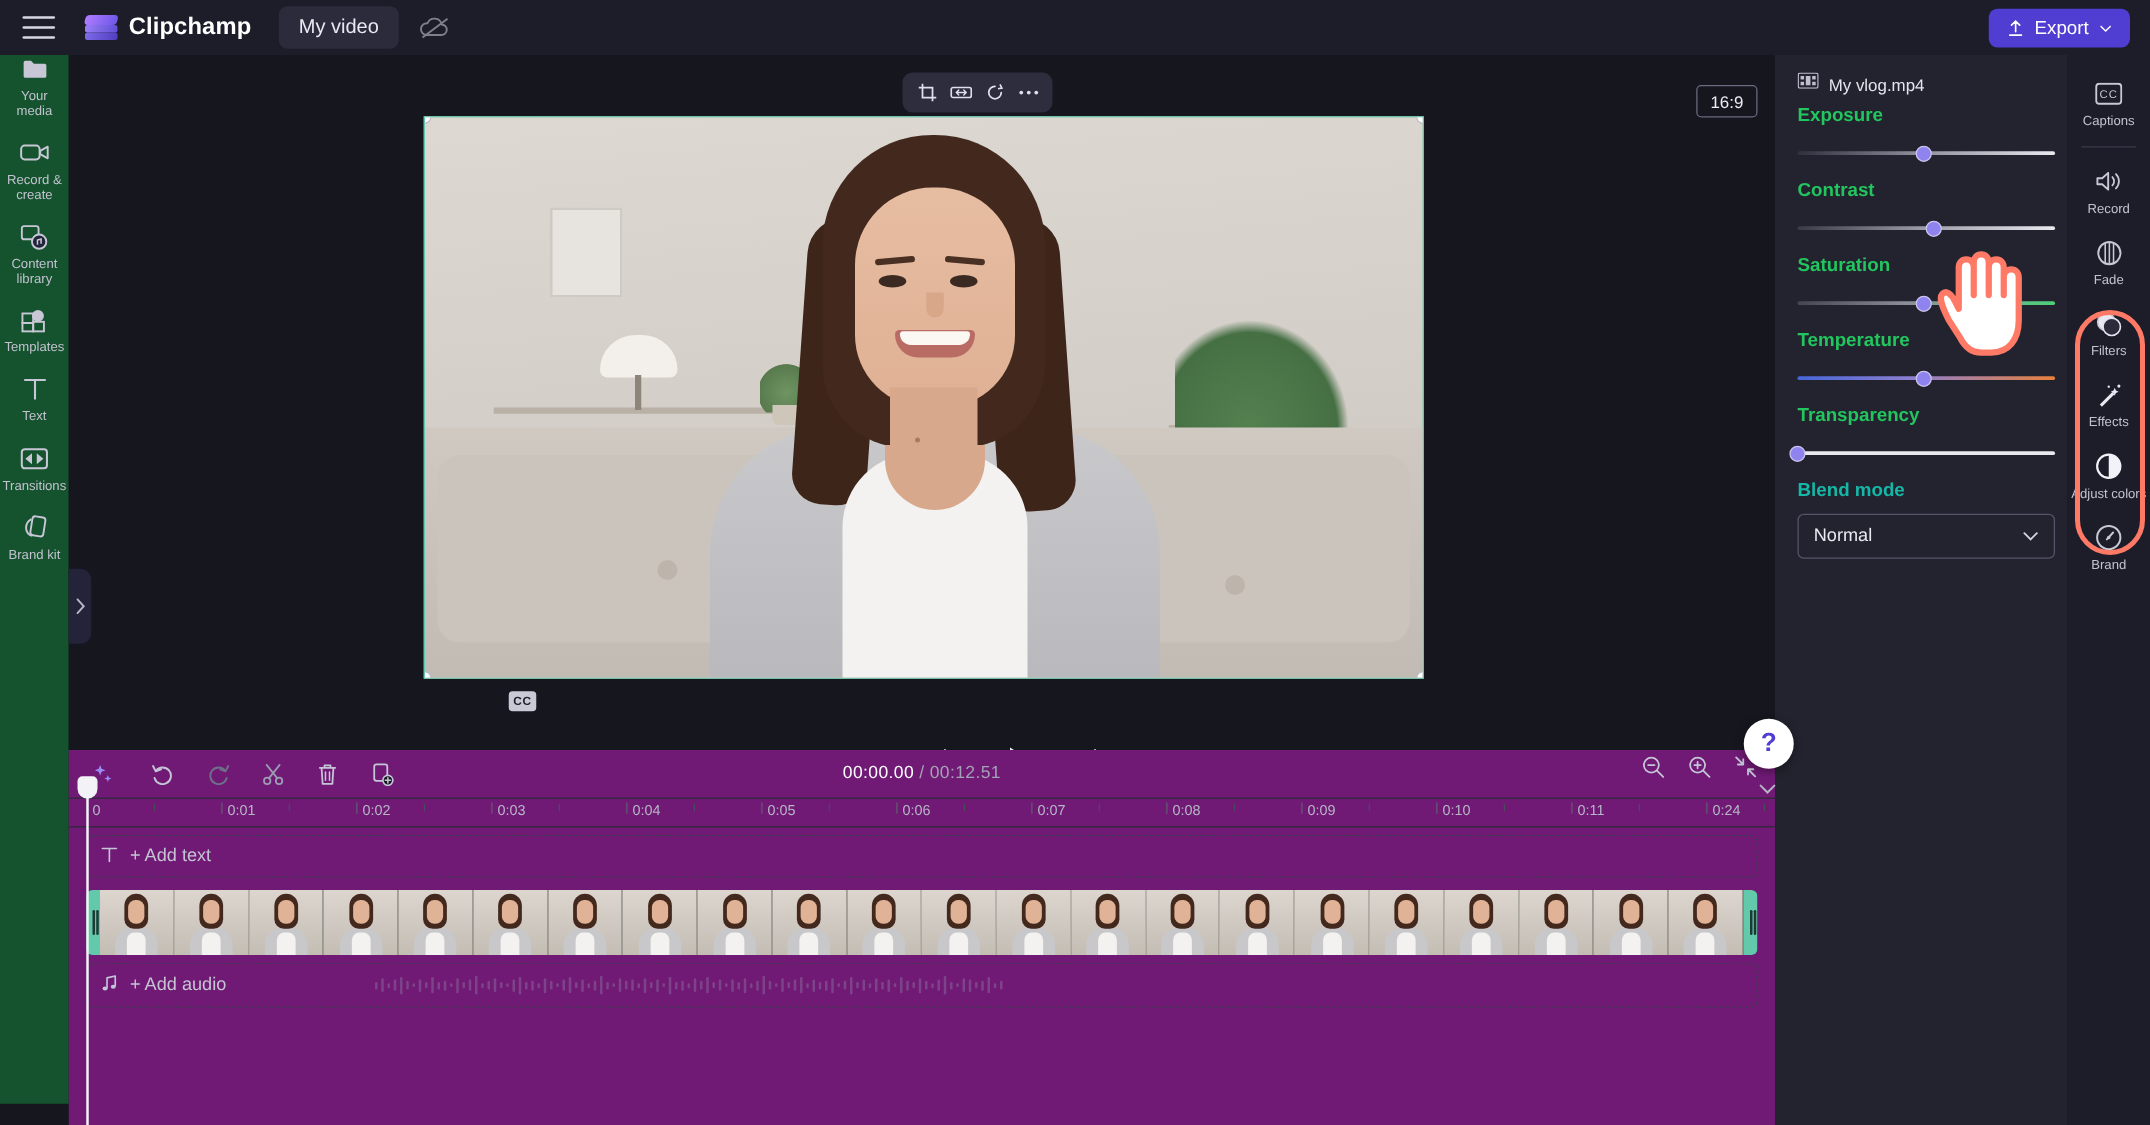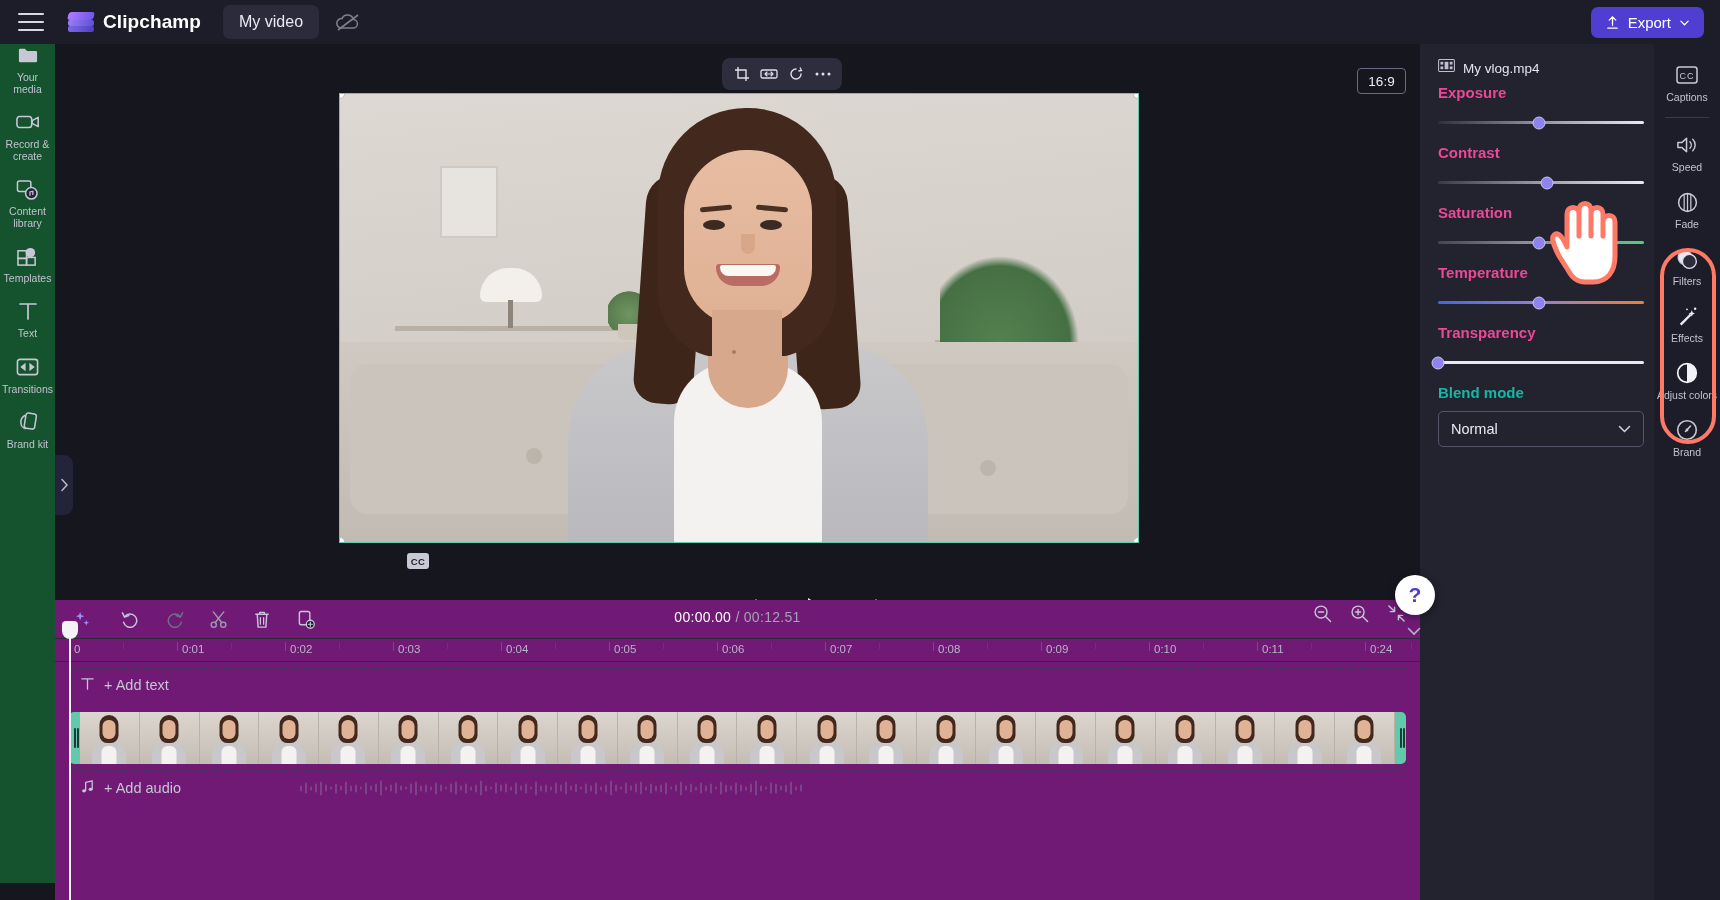--- a/index.html
+++ b/index.html
@@ -128,21 +128,21 @@
   #helpbtn { position:absolute; left:1340px; top:531px; width:40px; height:40px;
      background:#fff; border-radius:50%; display:flex; align-items:center; justify-content:center;
      color:#4f3ed1; font-size:21px; font-weight:700; cursor:pointer; box-shadow:0 2px 8px rgba(0,0,0,.4); z-index: 14;}
   #help-caret { position:absolute; left:1352px; top:580px; color:#b5b5c6; font-size:13px; cursor:pointer; z-index:14;}
 
   
   #props { position:absolute; left:1420px; top:44px; width:234px; height:856px;
      background:#23232f; padding: 14px 18px 0; }
   #props-head { display:flex; align-items:flex-end; gap:8px; margin-bottom: 8px; }
   #props-title { font-size:13.5px; color:#e4e4ee; }
-  .slider-label { font-size:15px; font-weight:700; color:#ec4899; margin-bottom: 20px; }
+  .slider-label { font-size:15px; font-weight:700; color:#22c55e; margin-bottom: 20px; }
   .slider-block { margin-bottom: 20px; position:relative; }
   .track { position:relative; height:3px; border-radius:2px; width:206px; }
   .knob { position:absolute; top:50%; width:13px; height:13px; border-radius:50%;
      background:#8f83ef; border:1.5px solid #c9c5ee; transform:translate(-50%,-50%); cursor:pointer; }
   .tr-exposure { background: linear-gradient(90deg,#2f2f3d 0%,#8a8a98 45%,#e9e9f0 100%); }
   .tr-contrast { background: linear-gradient(90deg,#3a3a46 0%,#9a9aa6 48%,#e9e9f0 100%); }
   .tr-saturation{ background: linear-gradient(90deg,#45454f 0%,#8d8d99 42%,#4cd07a 100%); }
   .tr-temperature{background: linear-gradient(90deg,#4666d8 0%,#8e7fd0 45%,#e8803c 100%); }
   .tr-transparency{background: linear-gradient(90deg,#e9e9f0 0%,#e9e9f0 100%); }
   #blend-label { font-size:15px; font-weight:700; color:#14b8a6; margin: 6px 0 10px; }
@@ -521,21 +521,21 @@
   </div>
   <div class="rr-sep"></div>
 
   <div class="rr-item">
     <span class="rail-ico">
       <svg width="23" height="20" viewBox="0 0 24 20">
           <path d="M2 7.5h4l5-4.5v14l-5-4.5H2z" fill="none" stroke="#c7c7d6" stroke-width="1.6" stroke-linejoin="round"></path>
           <path d="M14.5 6.5a5 5 0 0 1 0 7M17.5 4a8.5 8.5 0 0 1 0 12" fill="none" stroke="#c7c7d6" stroke-width="1.5" stroke-linecap="round"></path>
         </svg>
     </span>
-    <span class="rr-label">Speed</span>
+    <span class="rr-label">Record</span>
   </div>
 
   <div class="rr-item">
     <span class="rail-ico">
       <svg width="21" height="21" viewBox="0 0 22 22">
           <circle cx="11" cy="11" r="9.3" fill="none" stroke="#c7c7d6" stroke-width="1.6"></circle>
           <path d="M7.5 2.5v17M11 2v18M14.5 2.5v17" stroke="#c7c7d6" stroke-width="1.3"></path>
         </svg>
     </span>
     <span class="rr-label">Fade</span>

